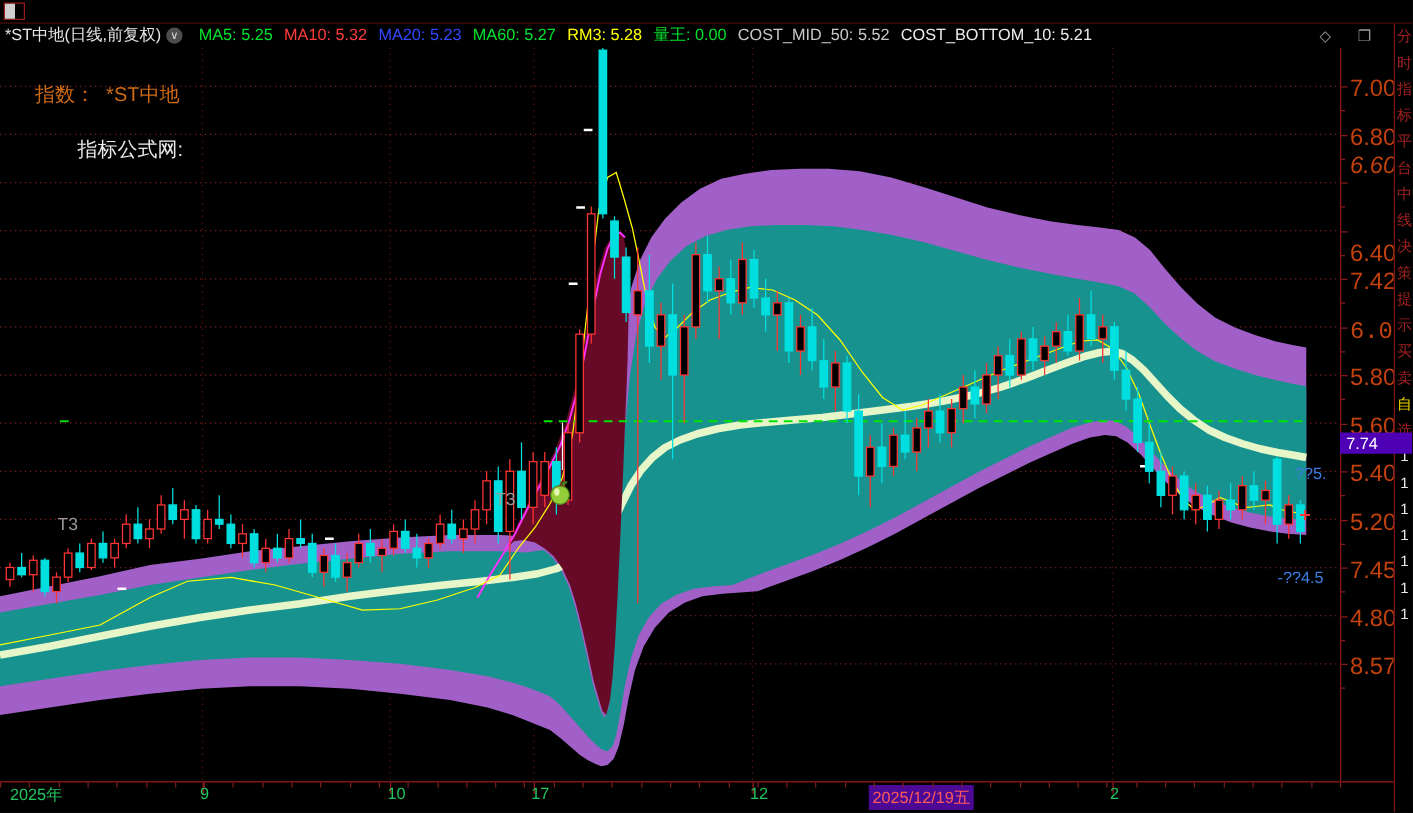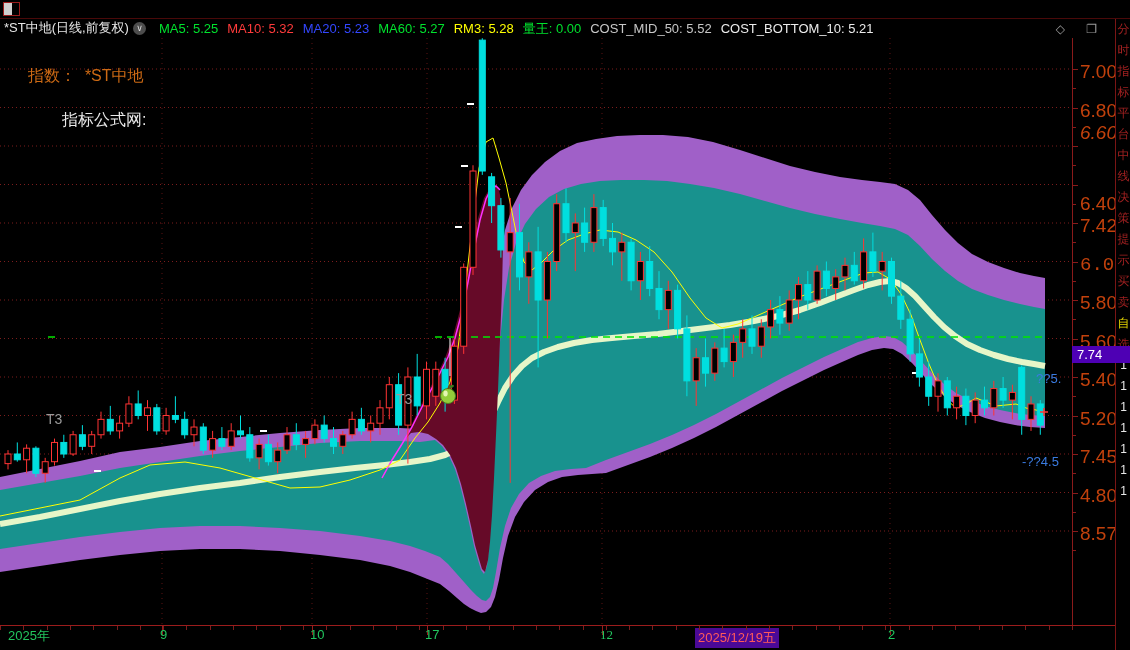--- a/index.html
+++ b/index.html
@@ -467,17 +467,17 @@
       <div class="xtick" style="left: 1071.8px; height: 4px;"></div>
       <div class="xtick" style="left: 162px; height: 9px; background: rgb(155, 28, 28);"></div>
       <div class="xtick" style="left: 312px; height: 9px; background: rgb(155, 28, 28);"></div>
       <div class="xtick" style="left: 427px; height: 9px; background: rgb(155, 28, 28);"></div>
       <div class="xtick" style="left: 602px; height: 9px; background: rgb(155, 28, 28);"></div>
       <div class="xtick" style="left: 890px; height: 9px; background: rgb(155, 28, 28);"></div>
       <span class="xlab" style="left: 8px;">2025年</span>
       <span class="xlab" style="left: 160px;">9</span>
       <span class="xlab" style="left: 310px;">10</span>
       <span class="xlab" style="left: 425px;">17</span>
-      <span class="xlab" style="left: 600px; font-family: Liberation Serif, serif;">12</span>
+      <span class="xlab" style="left: 600px;">12</span>
       <span class="xlab" style="left: 888px;">2</span>
     </div>
 
 </div>
 
 </body></html>

